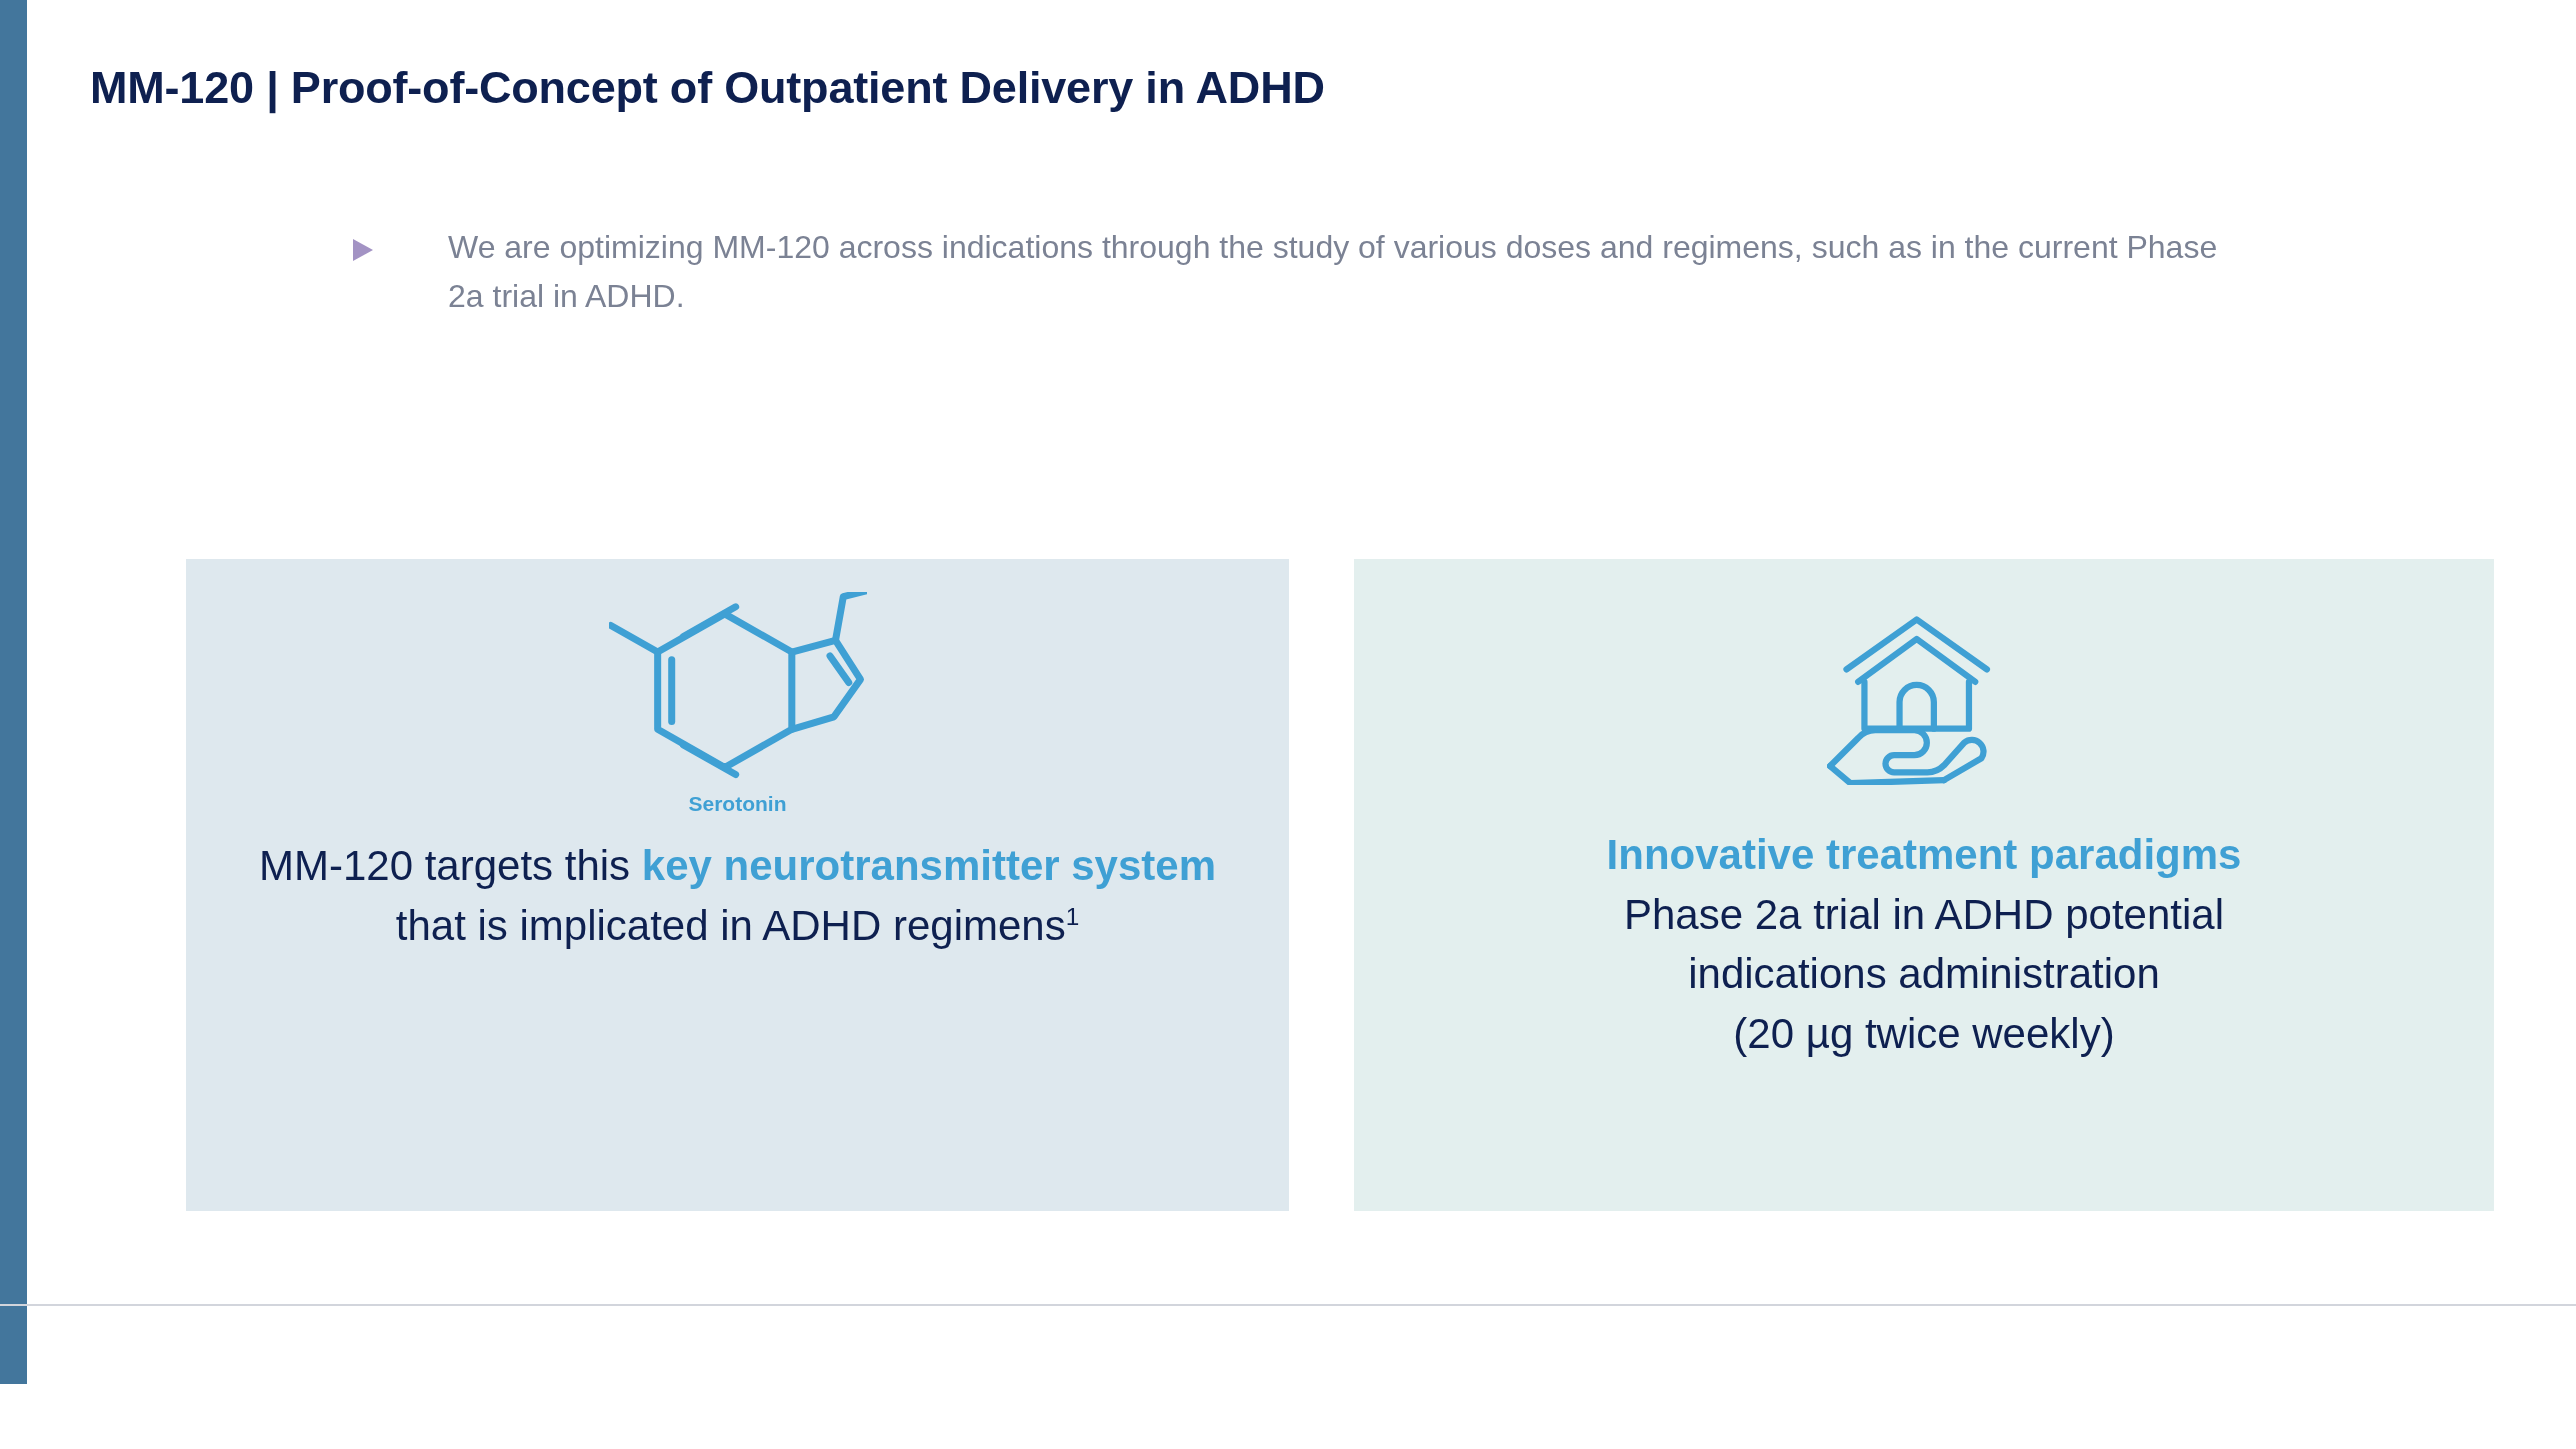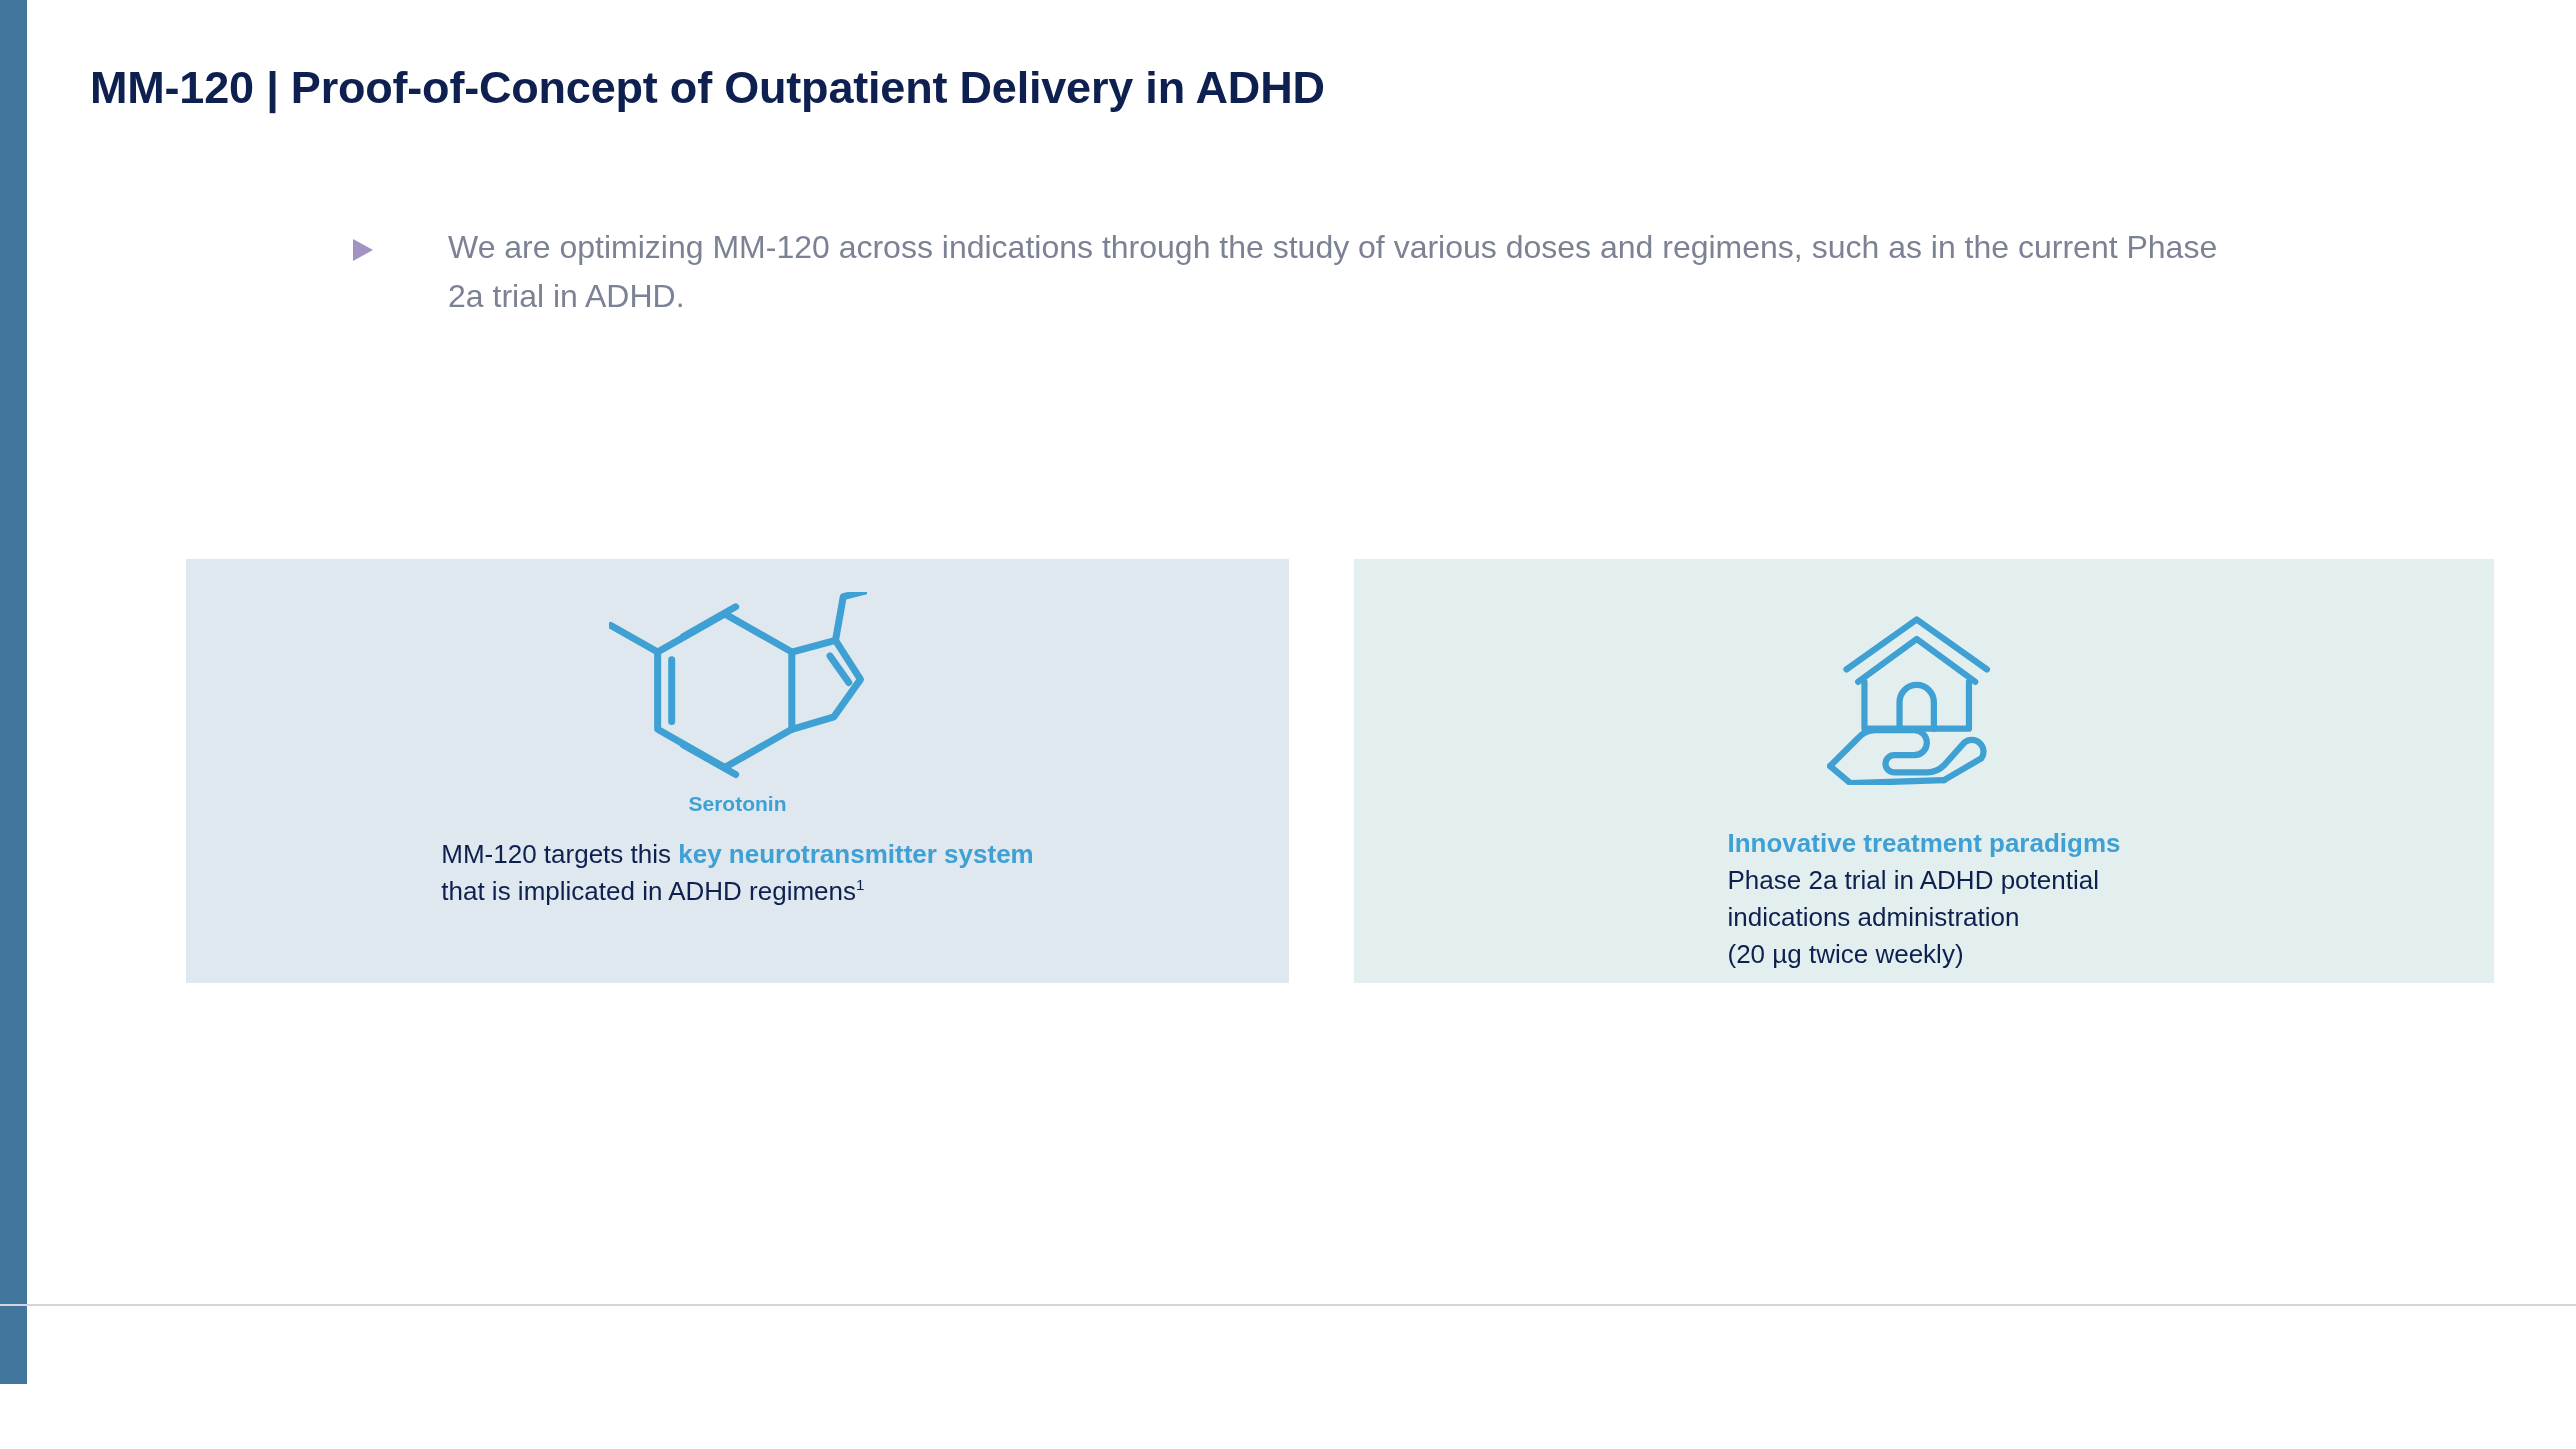--- a/index.html
+++ b/index.html
@@ -63,21 +63,21 @@
     font-size: 32px;
     line-height: 1.52;
     color: #7B8294;
     max-width: 1789px;
   }
 
   
   .card {
     position: absolute;
     top: 559px;
-    height: 424px;
+    height: 652px;
     box-sizing: border-box;
     display: flex;
     flex-direction: column;
     align-items: center;
   }
   .card-left {
     left: 186px;
     width: 1103px;
     background: #DEE8EE;
   }
@@ -99,22 +99,22 @@
   .molecule-label {
     margin-top: 4.7px;
     font-size: 21px;
     font-weight: bold;
     color: #3FA0D4;
     text-align: center;
   }
 
   .card-text {
     margin-top: 20.3px;
-    text-align: left;
-    font-size: 26px;
+    text-align: center;
+    font-size: 42px;
     line-height: 1.42;
     color: #0E2050;
     padding: 0 31px;
   }
   .card-right .card-text { margin-top: 36px; }
   .hl {
     color: #3FA0D4;
     font-weight: bold;
   }
   sup {

